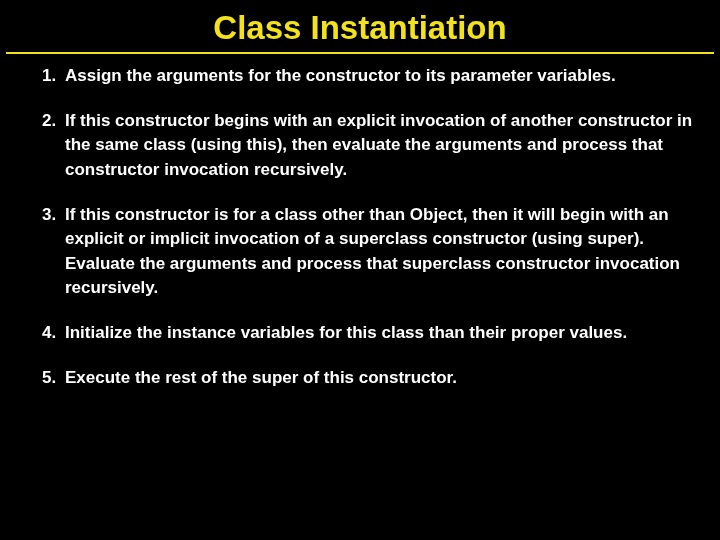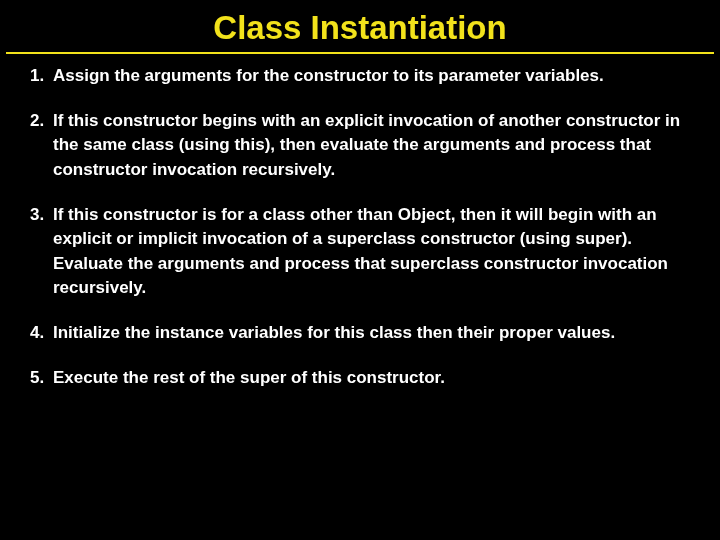--- a/index.html
+++ b/index.html
@@ -33,36 +33,36 @@
   .subtitle {
     color: #f2e21b;
     font-size: 21px;
     font-weight: bold;
     margin: 14px 0 0 8px;
   }
   ol.rules {
     color: #ffffff;
     font-size: 17px;
     font-weight: bold;
-    margin: 10px 0 0 4px;
+    margin: 10px 0 0 16px;
     padding: 0 18px 0 45px;
     list-style-position: outside;
   }
   ol.rules li {
     margin-bottom: 20px;
     line-height: 1.45;
     padding-left: 4px;
   }
 </style>
 </head>
 <body>
 
 <div class="slide">
   <div class="title">Class Instantiation</div>
   <hr class="rule">
   <ol class="rules">
     <li>Assign the arguments for the constructor to its parameter variables.</li>
     <li>If this constructor begins with an explicit invocation of another constructor in the same class (using this), then evaluate the arguments and process that constructor invocation recursively.</li>
     <li>If this constructor is for a class other than Object, then it will begin with an explicit or implicit invocation of a superclass constructor (using super).  Evaluate the arguments and process that superclass constructor invocation recursively.</li>
-    <li>Initialize the instance variables for this class then their proper values.</li>
+    <li>Initialize the instance variables for this class than their proper values.</li>
     <li>Execute the rest of the super of this constructor.</li>
   </ol>
 </div>
 
 </body></html>

